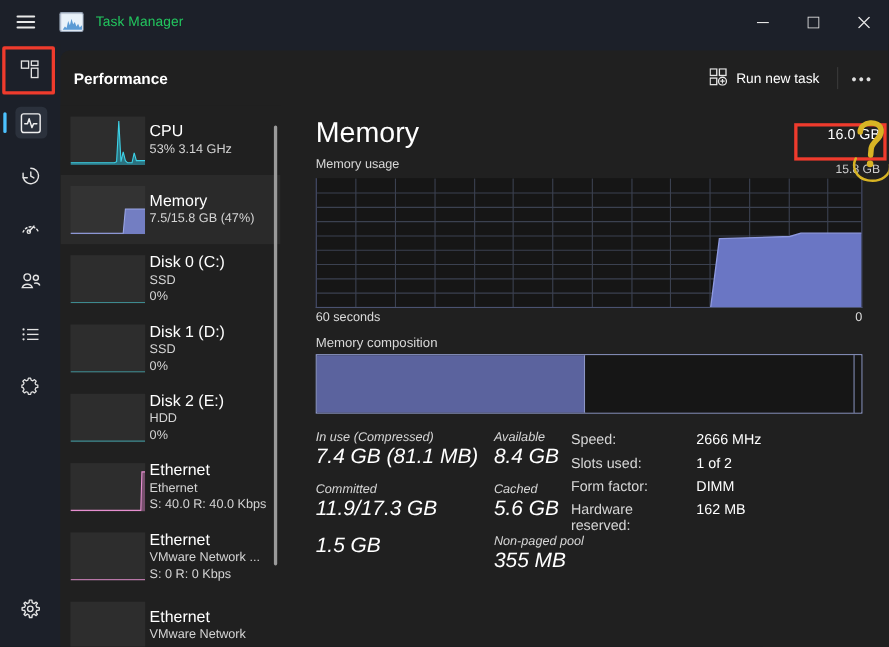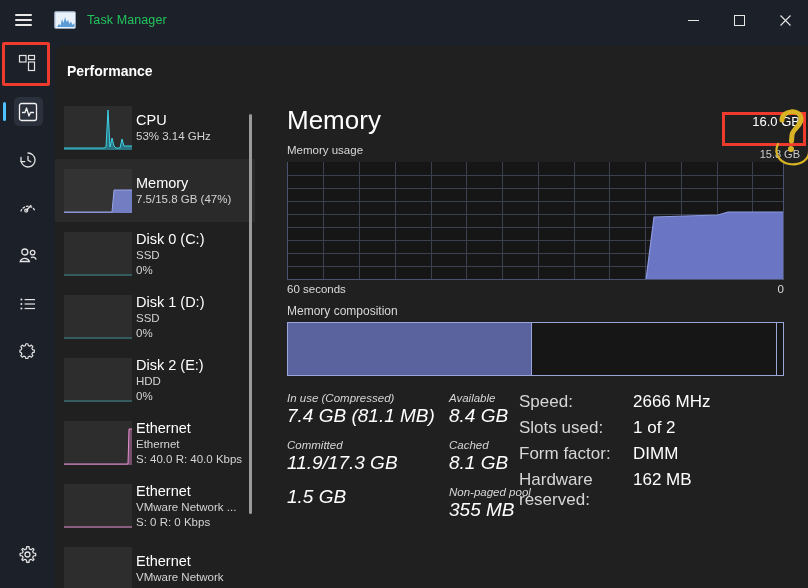--- a/index.html
+++ b/index.html
@@ -143,21 +143,21 @@
   .compbar .divider { width: 1px; height: 100%; background: #9aa5d8; }
 
   
   .stats { position: absolute; left: 32px; top: 296px; width: 500px; }
   .col-l { position: absolute; left: 0; top: 0; width: 230px; }
   .col-m { position: absolute; left: 162px; top: 0; width: 120px; }
   .col-r { position: absolute; left: 232px; top: 0; width: 270px; }
   .stat-label { font-size: 11.5px; color: #d6d6d6; }
   .stat-value { font-size: 19px; color: #ffffff; margin-top: 1px; font-weight: normal; }
   .stat-grp { margin-bottom: 12px; font-style: italic; }
-  .kv { display: flex; font-size: 17px; margin-bottom: 6px; }
+  .kv { display: flex; font-size: 13px; margin-bottom: 6px; }
   .kv .k { width: 114px; color: #d6d6d6; }
   .kv .v { color: #ffffff; }
 
   
   .annot-cap {
     position: absolute; left: 722px; top: 112px; width: 84px; height: 34px;
     border: 3px solid #ef3b2d; z-index: 20; pointer-events: none;
   }
   .annot-q { position: absolute; left: 770px; top: 104px; z-index: 21; pointer-events: none; }
 </style>
@@ -285,20 +285,36 @@
       </span>
     </div>
   </div>
 
   <div class="annot-rail"></div>
 
   <div class="content">
 
     <div class="cmdbar">
       <div class="page-title">Performance</div>
+      <div class="cmd-right">
+        <div class="runtask">
+          <span>
+            <svg width="16" height="16" viewBox="0 0 16 16">
+              <rect x="0.6" y="0.6" width="6" height="6" fill="none" stroke="#e6e6e6" stroke-width="1.2"></rect>
+              <rect x="9" y="0.6" width="6" height="6" fill="none" stroke="#e6e6e6" stroke-width="1.2"></rect>
+              <rect x="0.6" y="9" width="6" height="6" fill="none" stroke="#e6e6e6" stroke-width="1.2"></rect>
+              <circle cx="11.8" cy="11.8" r="3.6" fill="#202020" stroke="#e6e6e6" stroke-width="1.2"></circle>
+              <path d="M11.8 9.8 L11.8 13.8 M9.8 11.8 L13.8 11.8" stroke="#e6e6e6" stroke-width="1.1"></path>
+            </svg>
+          </span>
+          <span>Run new task</span>
+        </div>
+        <div class="cmd-sep"></div>
+        <div class="more">•••</div>
+      </div>
     </div>
 
     <div class="reslist">
 
       <div class="res-item">
         <div class="thumb">
           <svg width="68" height="44" viewBox="0 0 68 44">
             <path d="M0 42 L40 42 L42 41 L44 4 L46 41 L48 32 L50 40 L52 42 L56 42 L58 33 L60 40 L68 40 L68 44 L0 44 Z" fill="#2c7f8f" opacity="0.85"></path>
             <path d="M0 42 L40 42 L42 41 L44 4 L46 41 L48 32 L50 40 L52 42 L56 42 L58 33 L60 40 L68 40" fill="none" stroke="#3dd3e8" stroke-width="1"></path>
           </svg>
@@ -467,21 +483,21 @@
           </div>
         </div>
 
         <div class="col-m">
           <div class="stat-grp">
             <div class="stat-label">Available</div>
             <div class="stat-value">8.4 GB</div>
           </div>
           <div class="stat-grp">
             <div class="stat-label">Cached</div>
-            <div class="stat-value">8.1 GB</div>
+            <div class="stat-value">5.6 GB</div>
           </div>
           <div class="stat-grp">
             <div class="stat-label">Non-paged pool</div>
             <div class="stat-value">355 MB</div>
           </div>
         </div>
 
         <div class="col-r">
           <div class="kv">
             <div class="k">Speed:</div>

